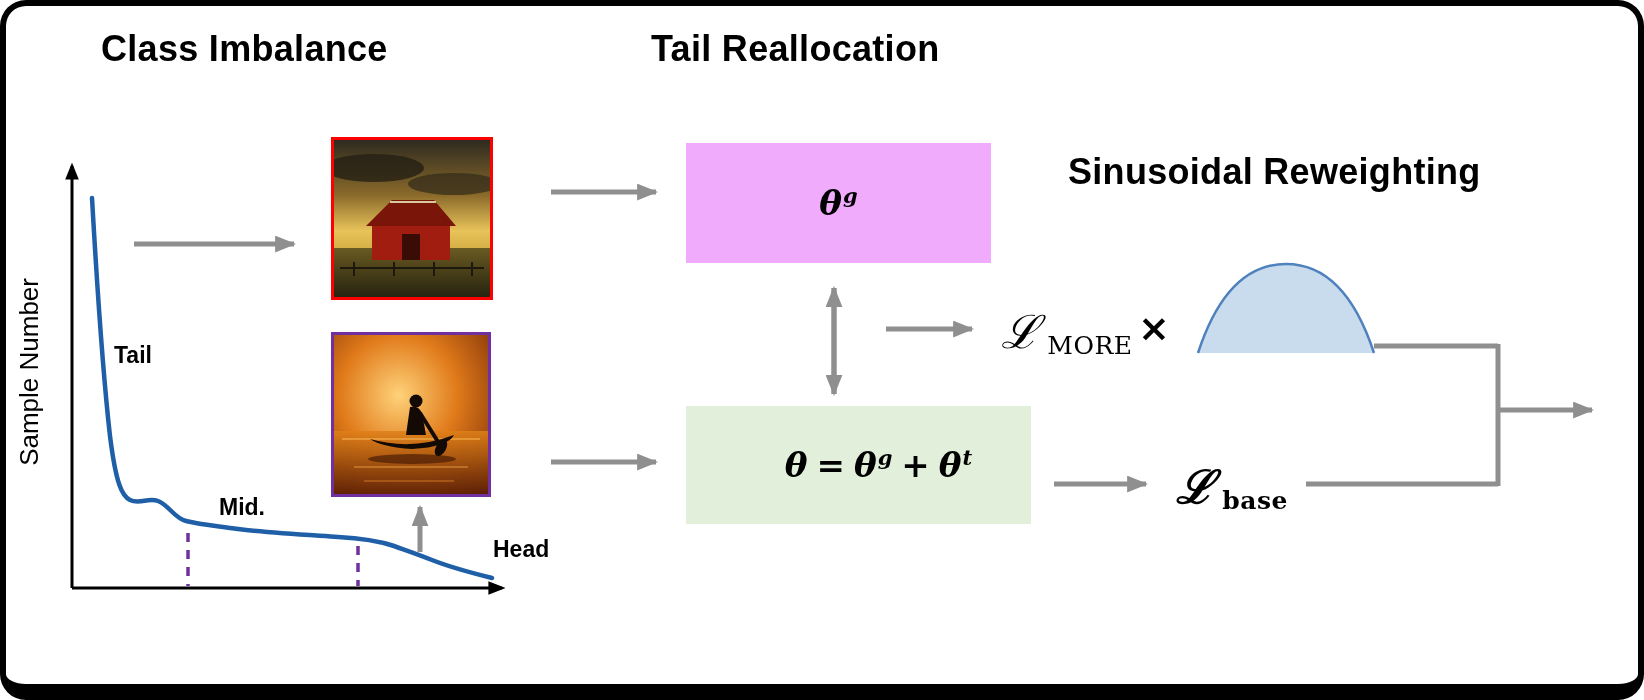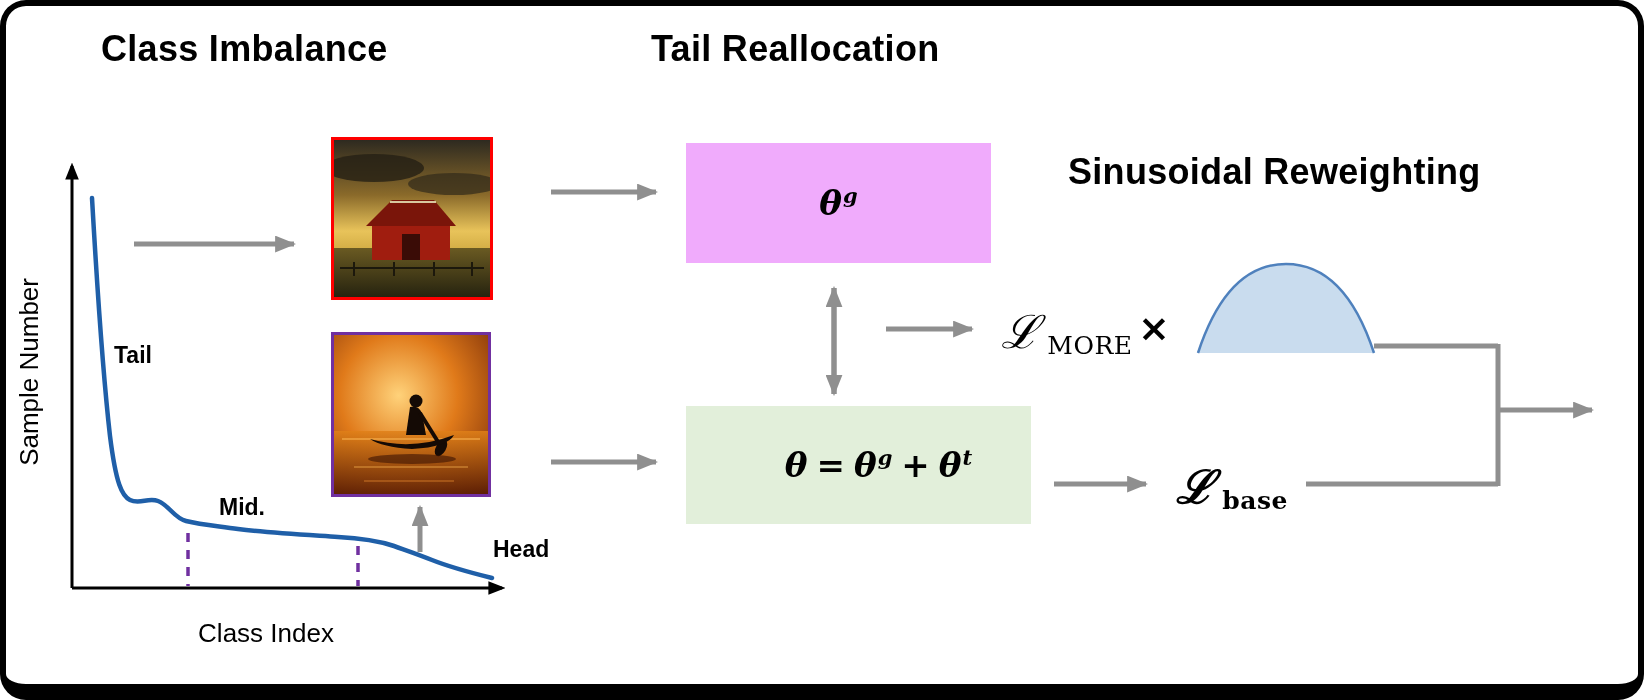--- a/index.html
+++ b/index.html
@@ -112,21 +112,20 @@
     <path d="M1300,478 L1492,478" stroke="#8f8f8f" stroke-width="5" fill="none"></path>
     <path d="M1492,338 L1492,480" stroke="#8f8f8f" stroke-width="5" fill="none"></path>
     <path d="M1492,404 L1586,404" stroke="#8f8f8f" stroke-width="5" fill="none" marker-end="url(#ah-gray)"></path>
   </svg>
 
   <div class="title" style="left:95px;top:22px;">Class Imbalance</div>
   <div class="title" style="left:645px;top:22px;">Tail Reallocation</div>
   <div class="title" style="left:1062px;top:145px;">Sinusoidal Reweighting</div>
 
   <div class="axis-label y-label" style="left:8px;top:272px;">Sample Number</div>
-  <div class="axis-label" style="left:180px;top:612px;width:160px;text-align:center;">Class Index</div>
 
   <div class="region-label" style="left:108px;top:336px;">Tail</div>
   <div class="region-label" style="left:213px;top:488px;">Mid.</div>
   <div class="region-label" style="left:487px;top:530px;">Head</div>
 
   <div class="img-frame frame-red" style="left:325px;top:131px;width:162px;height:163px;">
     <svg width="156" height="157" viewBox="0 0 156 157">
       <defs>
         <linearGradient id="barnSky" x1="0" y1="0" x2="0" y2="1">
           <stop offset="0" stop-color="#2e2a20"></stop>

